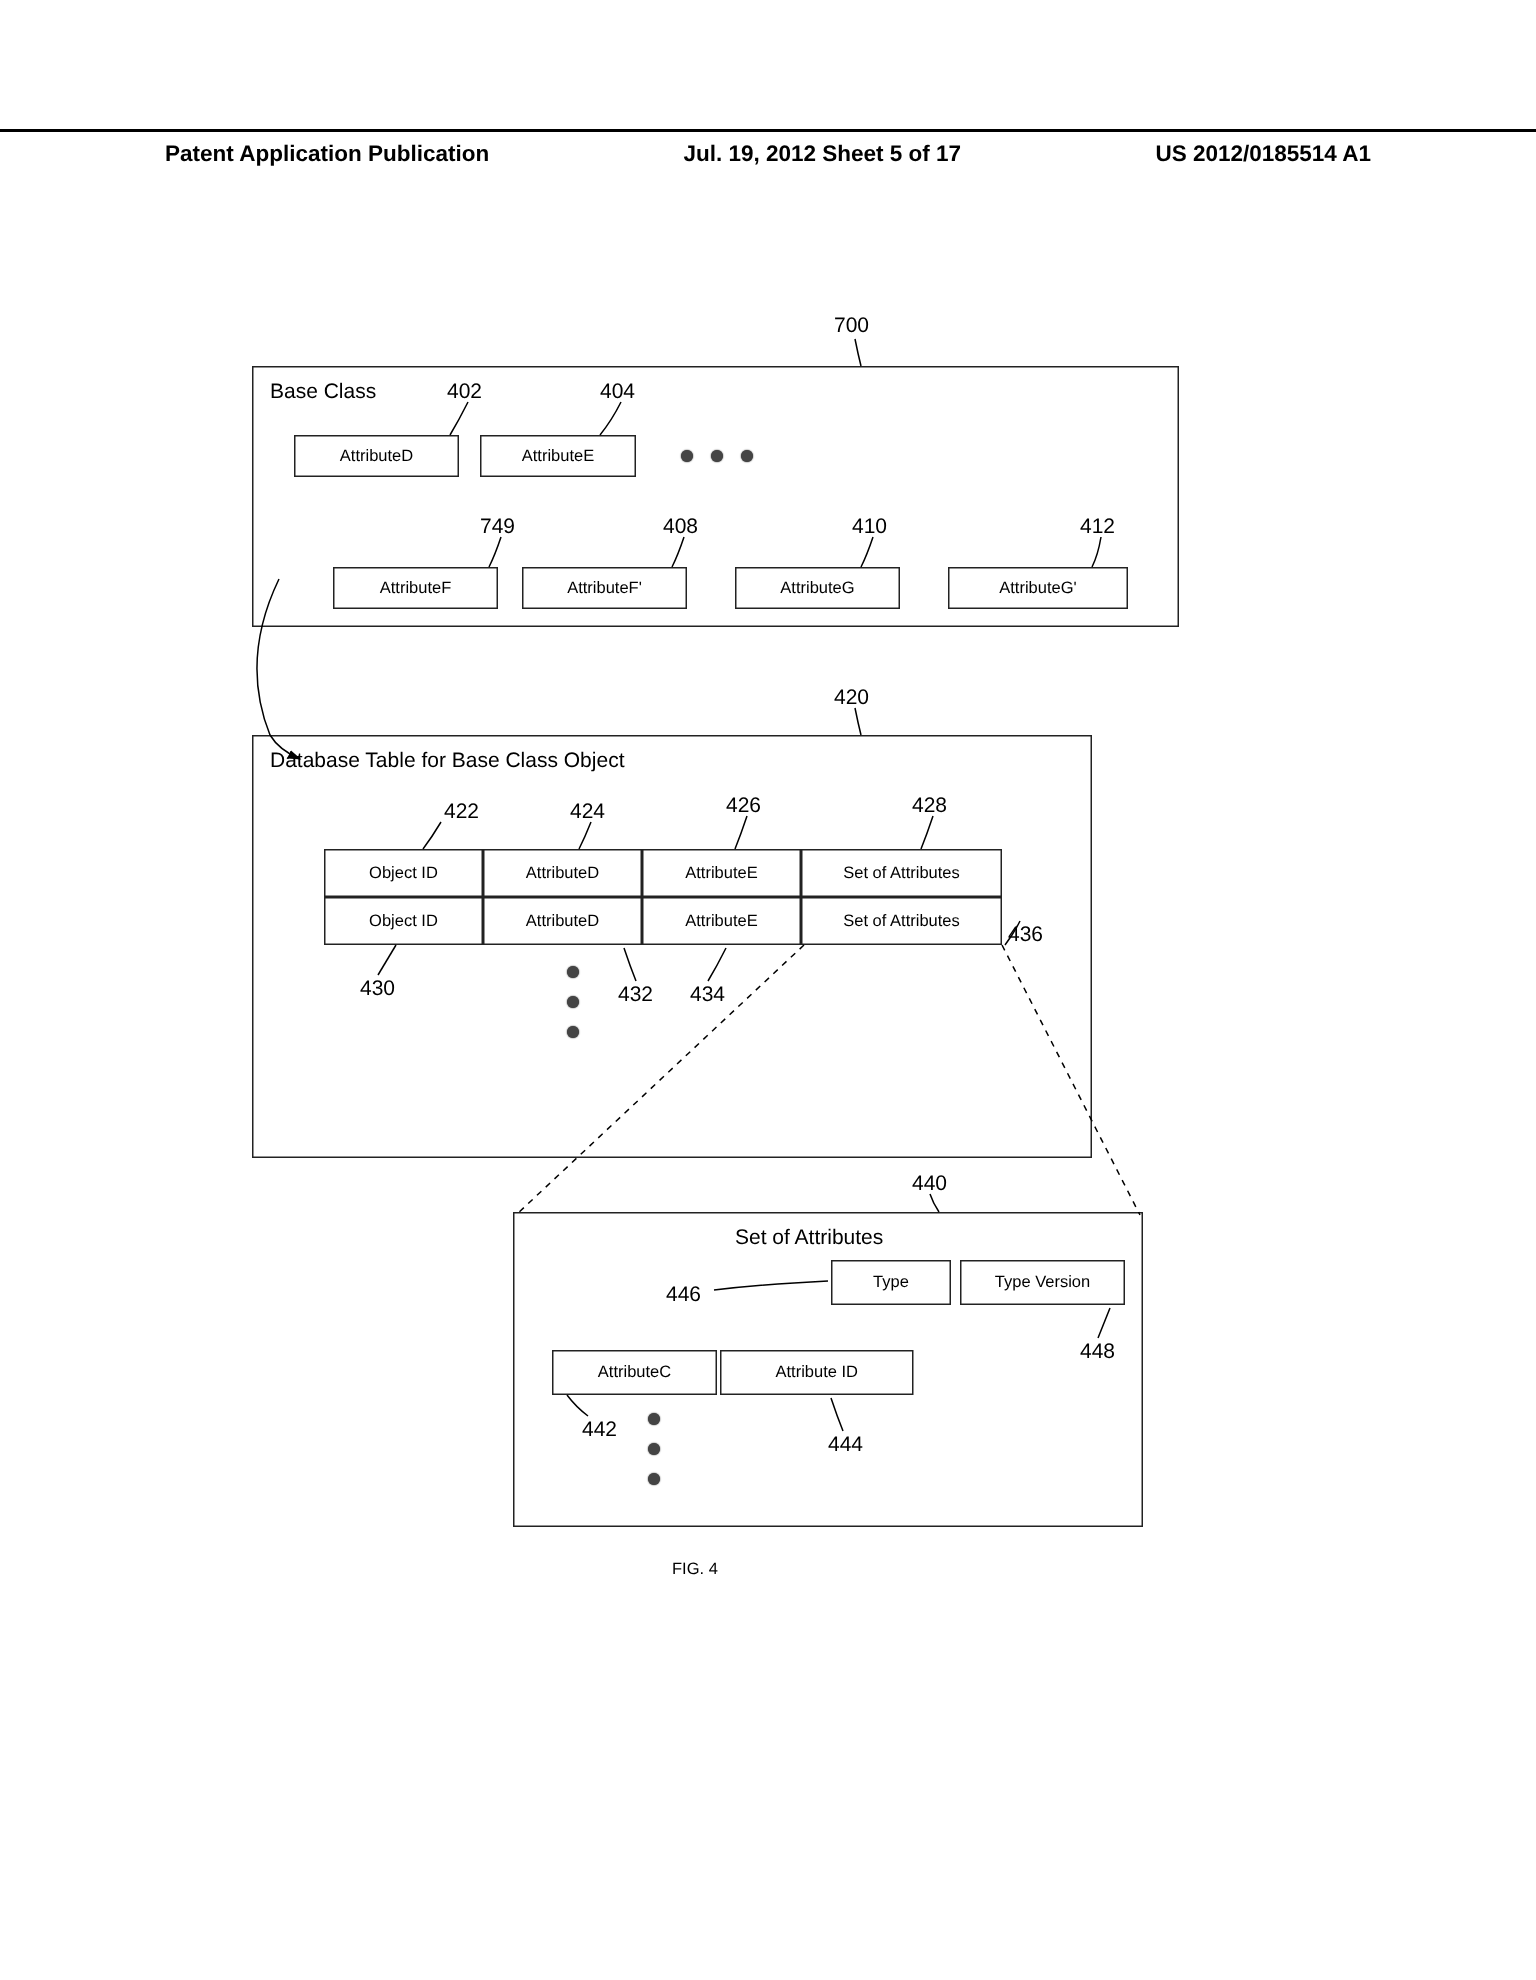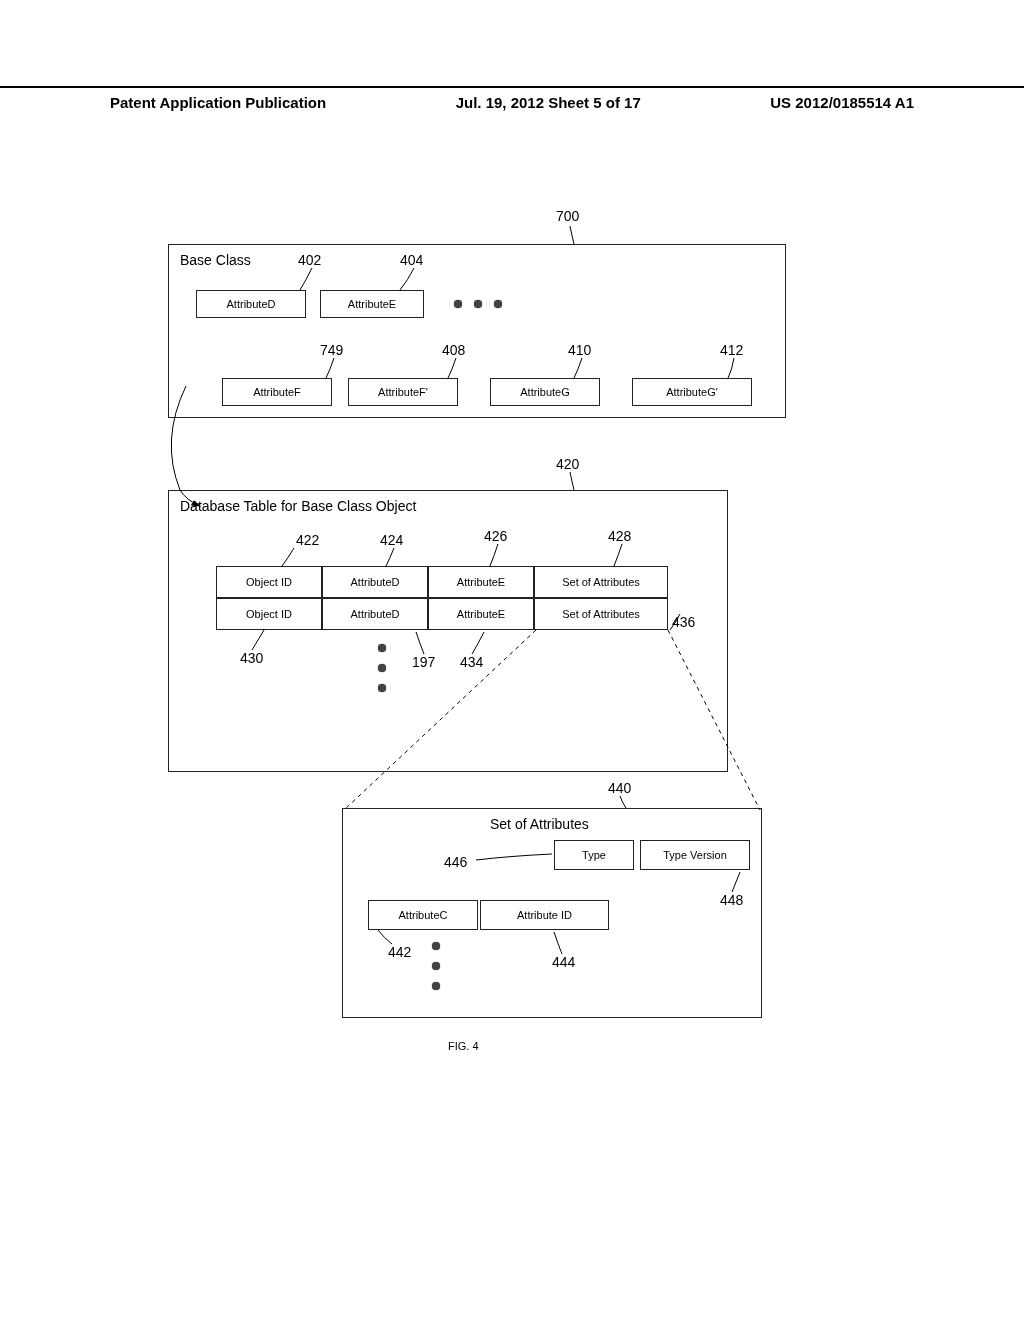--- a/index.html
+++ b/index.html
@@ -116,21 +116,21 @@
 <div class="attr-box" style="left:428px; top:566px; width:106px; height:32px;">AttributeE</div>
 <div class="ref-num" style="left:484px; top:528px;">426</div>
 
 <div class="attr-box" style="left:534px; top:566px; width:134px; height:32px;">Set of Attributes</div>
 <div class="ref-num" style="left:608px; top:528px;">428</div>
 
 <div class="attr-box" style="left:216px; top:598px; width:106px; height:32px;">Object ID</div>
 <div class="ref-num" style="left:240px; top:650px;">430</div>
 
 <div class="attr-box" style="left:322px; top:598px; width:106px; height:32px;">AttributeD</div>
-<div class="ref-num" style="left:412px; top:654px;">197</div>
+<div class="ref-num" style="left:412px; top:654px;">432</div>
 
 <div class="attr-box" style="left:428px; top:598px; width:106px; height:32px;">AttributeE</div>
 <div class="ref-num" style="left:460px; top:654px;">434</div>
 
 <div class="attr-box" style="left:534px; top:598px; width:134px; height:32px;">Set of Attributes</div>
 <div class="ref-num" style="left:672px; top:614px;">436</div>
 
 <div class="dot" style="left:378px; top:644px;"></div>
 <div class="dot" style="left:378px; top:664px;"></div>
 <div class="dot" style="left:378px; top:684px;"></div>

